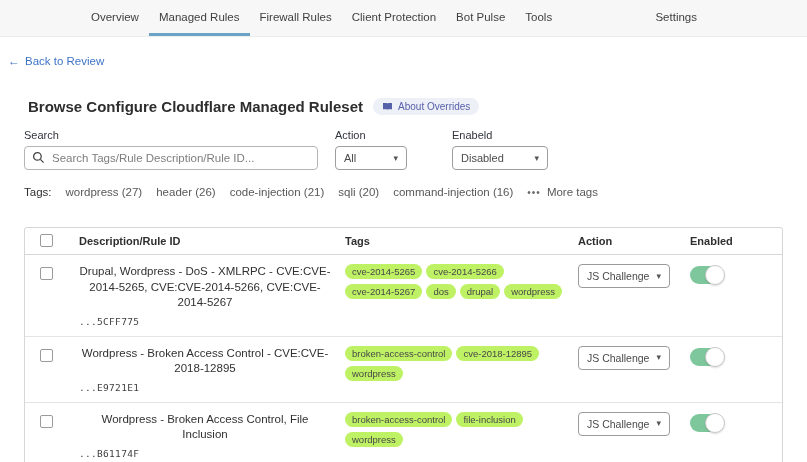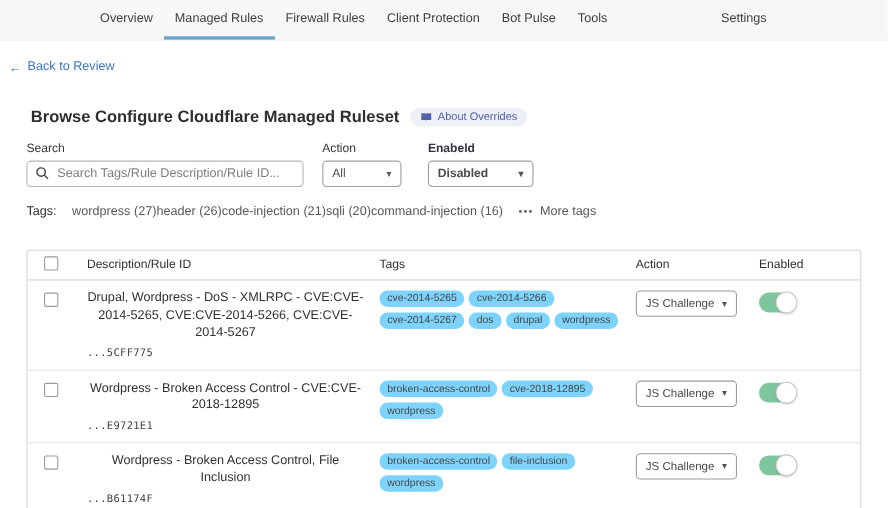--- a/index.html
+++ b/index.html
@@ -38,72 +38,72 @@
   .badge {
     display:inline-flex; align-items:center; gap:5px;
     background:#eef0f8; color:#5560a9; font-size:10px;
     padding:3px 9px; border-radius:10px; cursor:pointer;
   }
   .badge svg { display:block; }
 
   
   .filters { display:flex; gap:17px; margin:14px 0 0 24px; }
   .filter-label { font-size:11px; color:#32353c; margin-bottom:5px; }
-  .search-box { position:relative; width:252px; height:24px; }
+  .search-box { position:relative; width:294px; height:24px; }
   .search-box input {
     width:100%; height:100%; border:1px solid #b5b5b5; border-radius:4px;
     padding:0 8px 0 27px; font-size:11.5px; color:#333; outline:none;
     font-family:"Liberation Sans", sans-serif;
   }
   .search-box input::placeholder { color:#7e7e7e; }
   .search-icon { position:absolute; left:8px; top:5px; }
   .select {
     display:flex; align-items:center; justify-content:space-between;
     border:1px solid #9e9e9e; border-radius:4px; height:24px;
     padding:2px 8px; font-size:11px; color:#4a4a4a; background:#fff; cursor:pointer;
   }
   .action-block .select { width:72px; }
-  .enabled-block { margin-left:7px;font-weight:bold; }
+  .enabled-block { margin-left:28px; }
   .enabled-block .select { width:96px; }
   .chevron { font-size:9px; color:#555; line-height:1; }
 
   
   .tags-bar {
     display:flex; align-items:center; gap:14px;
     margin:16px 0 0 24px; font-size:11.5px; color:#585858;
   }
   .tags-bar-label { color:#2f2f2f; }
   .filter-tag { cursor:pointer; white-space:nowrap; }
   .more-tags { display:flex; align-items:center; gap:6px; cursor:pointer; }
   .more-dots { color:#666; letter-spacing:1px; font-size:10px; }
 
   
   .table { margin:29px 24px 0; border:1px solid #d6d6d6; border-radius:3px; }
   .grid-cols { display:grid; grid-template-columns:54px 266px 233px 112px 1fr; }
   .thead {
     align-items:center; height:27px; border-bottom:1px solid #d6d6d6;
-    font-size:11px; font-weight:normal; color:#2f2f2f;
+    font-size:11px; font-weight:bold; color:#2f2f2f;
   }
   .trow { padding:9px 0 9px; border-bottom:1px solid #e4e4e4; }
   .checkbox {
     width:13px; height:13px; border:1px solid #9b9b9b; border-radius:2px;
     background:#fff; display:inline-block; margin-left:15px; cursor:pointer;
   }
   .cell-check { padding-top:2px; }
   .desc { font-size:11.5px; line-height:15.5px; color:#313131; max-width:252px;text-align:center; }
   .rule-id {
     font-family:"DejaVu Sans Mono", monospace; font-size:9.5px;
     color:#3f3f3f; margin-top:5px; letter-spacing:0.3px;
   }
   .cell-tags {
     padding-right:12px; display:flex; flex-wrap:wrap;
     gap:5px 4px; align-content:flex-start;
   }
   .pill {
-    background:#7dd3fc; color:#474747; border-radius:8px;
+    background:#bef264; color:#474747; border-radius:8px;
     padding:2px 7px; font-size:9.5px; line-height:11px; white-space:nowrap;
   }
   .cell-action .select { width:92px; font-size:10.5px; border-color:#9b9b9b; }
   .toggle {
     position:relative; width:34px; height:18px; border-radius:9px;
     background:#7ec79c; cursor:pointer; margin-top:2px;
   }
   .toggle .knob {
     position:absolute; top:-1px; right:-1px; width:20px; height:20px;
     background:#fff; border:1px solid #c9c9c9; border-radius:50%;
@@ -176,21 +176,21 @@
     <div class="filter-label">Enabeld</div>
     <div class="select">
       <span>Disabled</span>
       <span class="chevron">▾</span>
     </div>
   </div>
 </div>
 
 <div class="tags-bar">
   <span class="tags-bar-label">Tags:</span>
-  <span class="tags-list" style="display:flex;">
+  <span class="tags-list" style="display:flex;gap:14px;">
       <span class="filter-tag">wordpress (27)</span>
       <span class="filter-tag">header (26)</span>
       <span class="filter-tag">code-injection (21)</span>
       <span class="filter-tag">sqli (20)</span>
       <span class="filter-tag">command-injection (16)</span>
     </span>
   <span class="more-tags">
     <span class="more-dots">•••</span>
     <span>More tags</span>
   </span>

